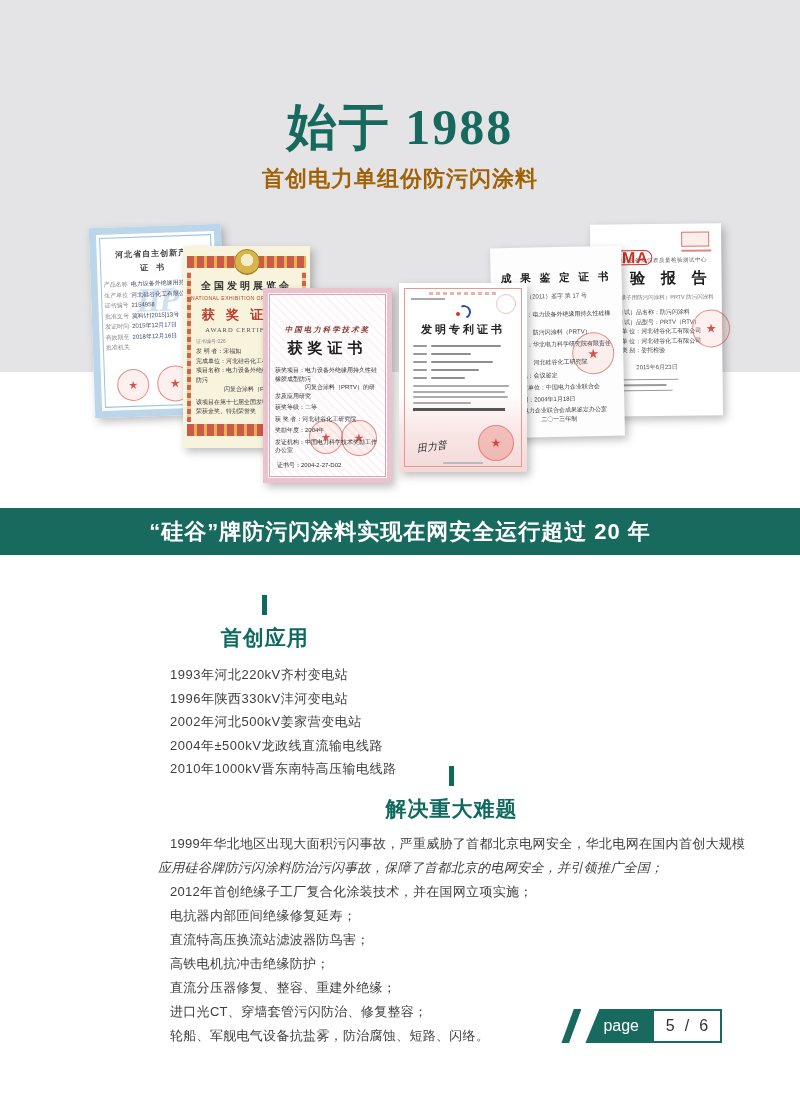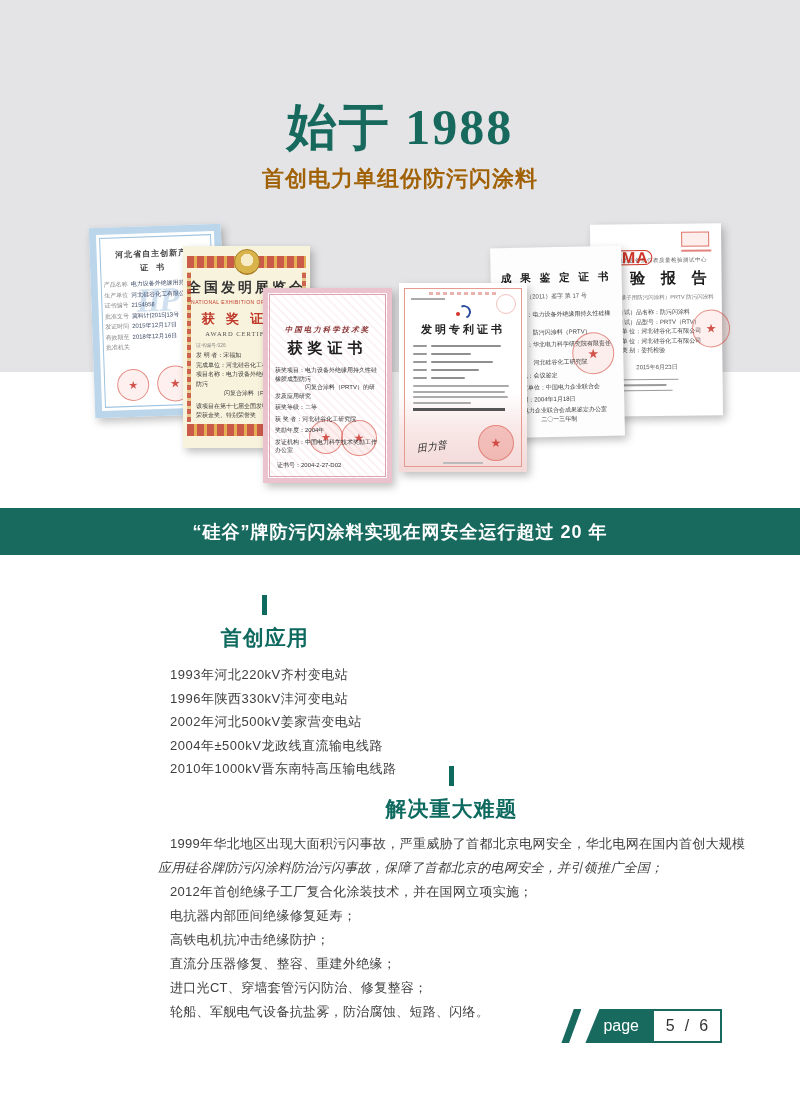--- a/index.html
+++ b/index.html
@@ -35,21 +35,21 @@
   .cert-gold{left:183px;top:246px;width:127px;height:202px;background:#f8f3dc;z-index:2;}
   .cg-band{position:absolute;left:4px;right:4px;height:12px;
         background:repeating-linear-gradient(90deg,#c2402f 0 7px,#e2a33c 7px 10px);opacity:.85;}
   .cg-band.top{top:10px;} .cg-band.bottom{bottom:12px;}
   .cg-side{position:absolute;top:26px;bottom:26px;width:4px;
         background:repeating-linear-gradient(0deg,#c2402f 0 5px,#e2c27c 5px 8px);opacity:.8;}
   .cg-side.l{left:4px;} .cg-side.r{right:4px;}
   .cg-medal{position:absolute;top:3px;left:50%;transform:translateX(-50%);width:24px;height:24px;
         border-radius:50%;border:1px solid #a67c24;
         background:radial-gradient(circle at 50% 42%,#f6ecc8 0 34%,#d9b44a 35% 70%,#b98a2e 71%);z-index:1;}
-  .cg-title{margin-top:33px;text-align:center;font-size:14px;font-weight:bold;letter-spacing:3px;color:#333;}
+  .cg-title{margin-top:33px;text-align:center;font-size:10px;font-weight:bold;letter-spacing:3px;color:#333;}
   .cg-en{margin-top:2px;text-align:center;font-size:5px;color:#c0392b;letter-spacing:.5px;}
   .cg-award{margin-top:5px;text-align:center;font-family:"Liberation Serif",serif;
         font-size:13px;font-weight:bold;color:#c0392b;letter-spacing:4px;white-space:nowrap;}
   .cg-award-en{margin-top:2px;text-align:center;font-family:"Liberation Serif",serif;
         font-size:6.5px;color:#555;letter-spacing:1px;}
   .cg-serial{margin:5px 0 0 13px;font-size:5px;color:#888;}
   .cg-rows{margin:3px 13px 0;font-size:6px;color:#3a3a3a;line-height:9.5px;}
   
   .cert-pink{left:263px;top:288px;width:129px;height:195px;border:5px solid #ebc3cf;z-index:3;
         background-image:repeating-linear-gradient(45deg,rgba(228,170,185,.14) 0 2px,transparent 2px 6px);}
@@ -108,21 +108,21 @@
         font-size:15px;font-weight:bold;letter-spacing:6px;color:#1c1c1c;white-space:nowrap;}
   .ci-sub{margin-top:6px;text-align:center;font-size:5.5px;color:#777;}
   .ci-rows{margin:7px 0 0 15px;font-size:6px;color:#444;line-height:9.5px;}
   .ci-date{margin-top:7px;text-align:center;font-size:6px;color:#555;}
   .ci-foot{margin:7px 0 0 15px;}
   .ci-foot .sq{margin-bottom:4px;background:#9b9b9b;height:1.5px;}
   .ci-seal{right:-8px;top:86px;width:36px;height:36px;font-size:12px;}
   
   .banner{position:absolute;left:0;top:508px;width:800px;height:47px;background:#186a5f;
         display:flex;align-items:center;justify-content:center;color:#ffffff;
-        font-size:18px;font-weight:bold;letter-spacing:1px;}
+        font-size:22px;font-weight:bold;letter-spacing:1px;}
   
   .section{position:absolute;left:133px;}
   .sec-heading{display:flex;align-items:center;gap:9px;flex-direction:column;}
   .sec-bar{width:5px;height:20px;background:#0e6a5f;}
   .sec-title{font-size:21px;font-weight:bold;color:#0e6a5f;letter-spacing:1px;}
   .sec-first{top:595px;}
   .app-list{margin:11px 0 0 37px;}
   .app-item{font-size:13px;color:#3e3e3e;line-height:23.5px;letter-spacing:.5px;}
   .sec-problems{top:766px;}
   .prob-list{margin:11px 0 0 37px;width:600px;}
@@ -333,20 +333,21 @@
   <div class="section sec-problems">
     <div class="sec-heading">
       <span class="sec-bar"></span>
       <span class="sec-title">解决重大难题</span>
     </div>
     <div class="prob-list">
       <div class="prob-item">1999年华北地区出现大面积污闪事故，严重威胁了首都北京电网安全，华北电网在国内首创大规模</div>
       <div class="prob-item hang">应用硅谷牌防污闪涂料防治污闪事故，保障了首都北京的电网安全，并引领推广全国；</div>
       <div class="prob-item">2012年首创绝缘子工厂复合化涂装技术，并在国网立项实施；</div>
       <div class="prob-item">电抗器内部匝间绝缘修复延寿；</div>
+      <div class="prob-item">直流特高压换流站滤波器防鸟害；</div>
       <div class="prob-item">高铁电机抗冲击绝缘防护；</div>
       <div class="prob-item">直流分压器修复、整容、重建外绝缘；</div>
       <div class="prob-item">进口光CT、穿墙套管污闪防治、修复整容；</div>
       <div class="prob-item">轮船、军舰电气设备抗盐雾，防治腐蚀、短路、闪络。</div>
     </div>
   </div>
 
   <div class="page-footer">
     <div class="flag-tip"></div>
     <div class="flag">

